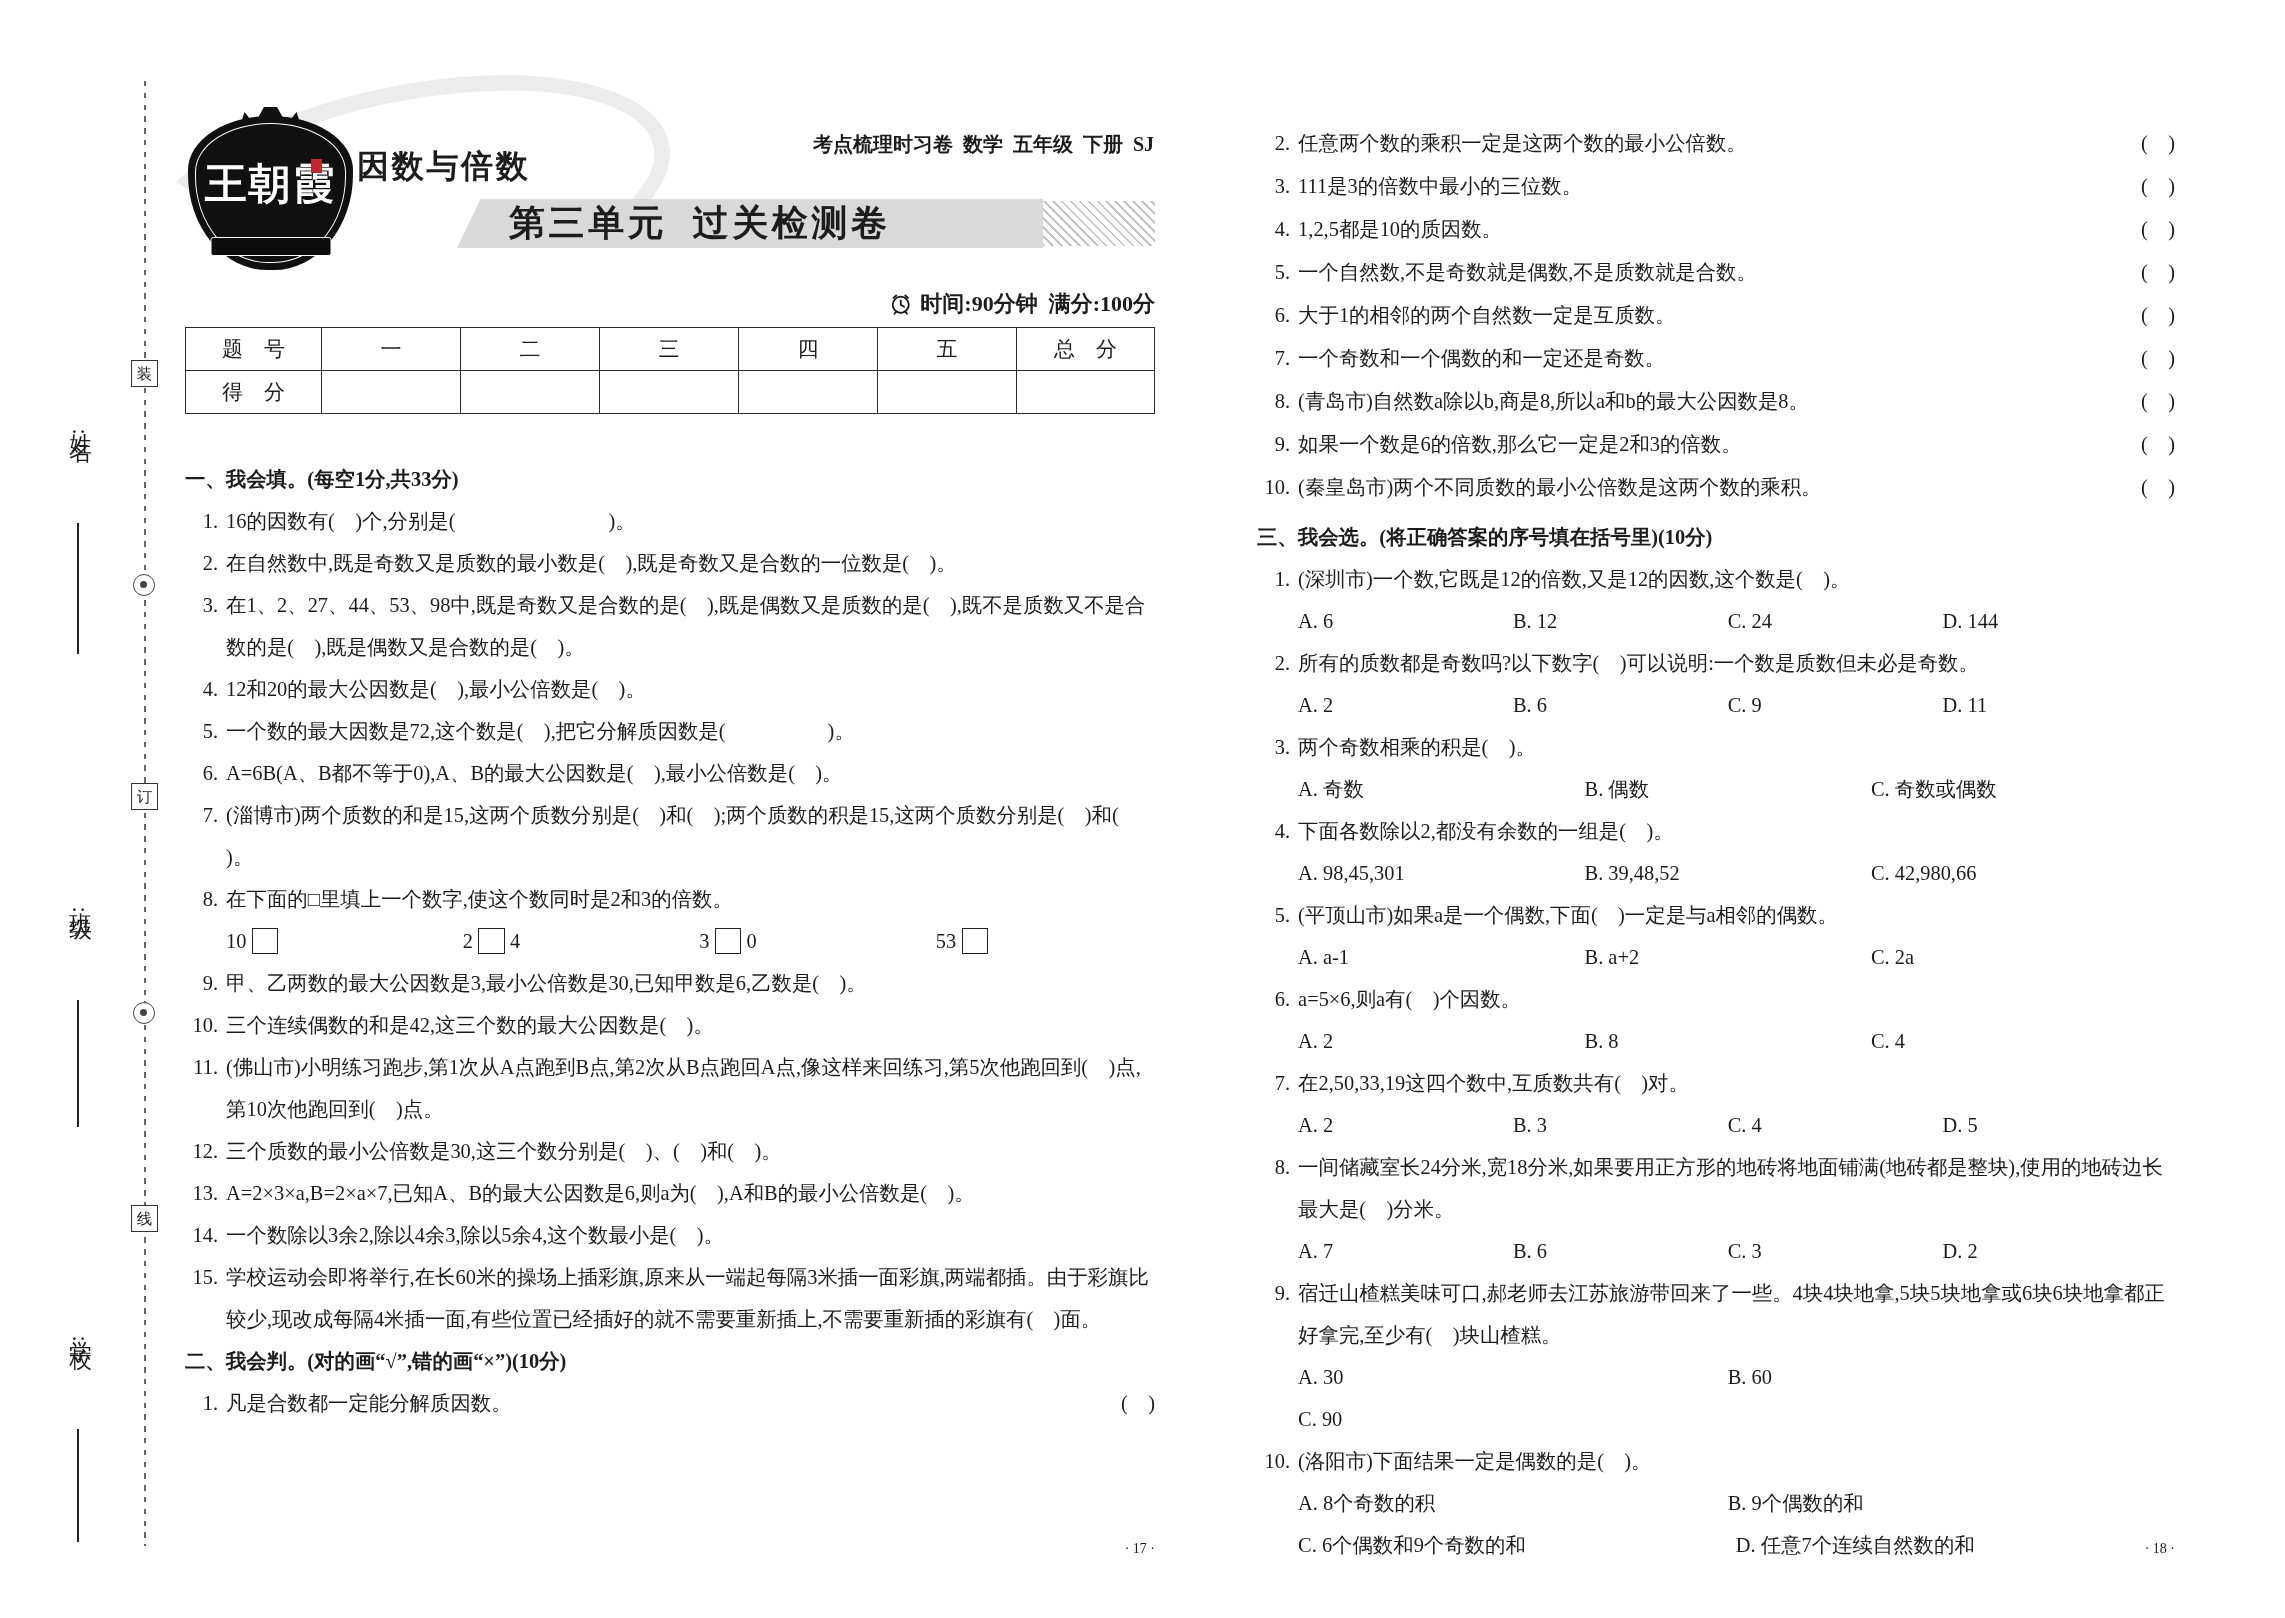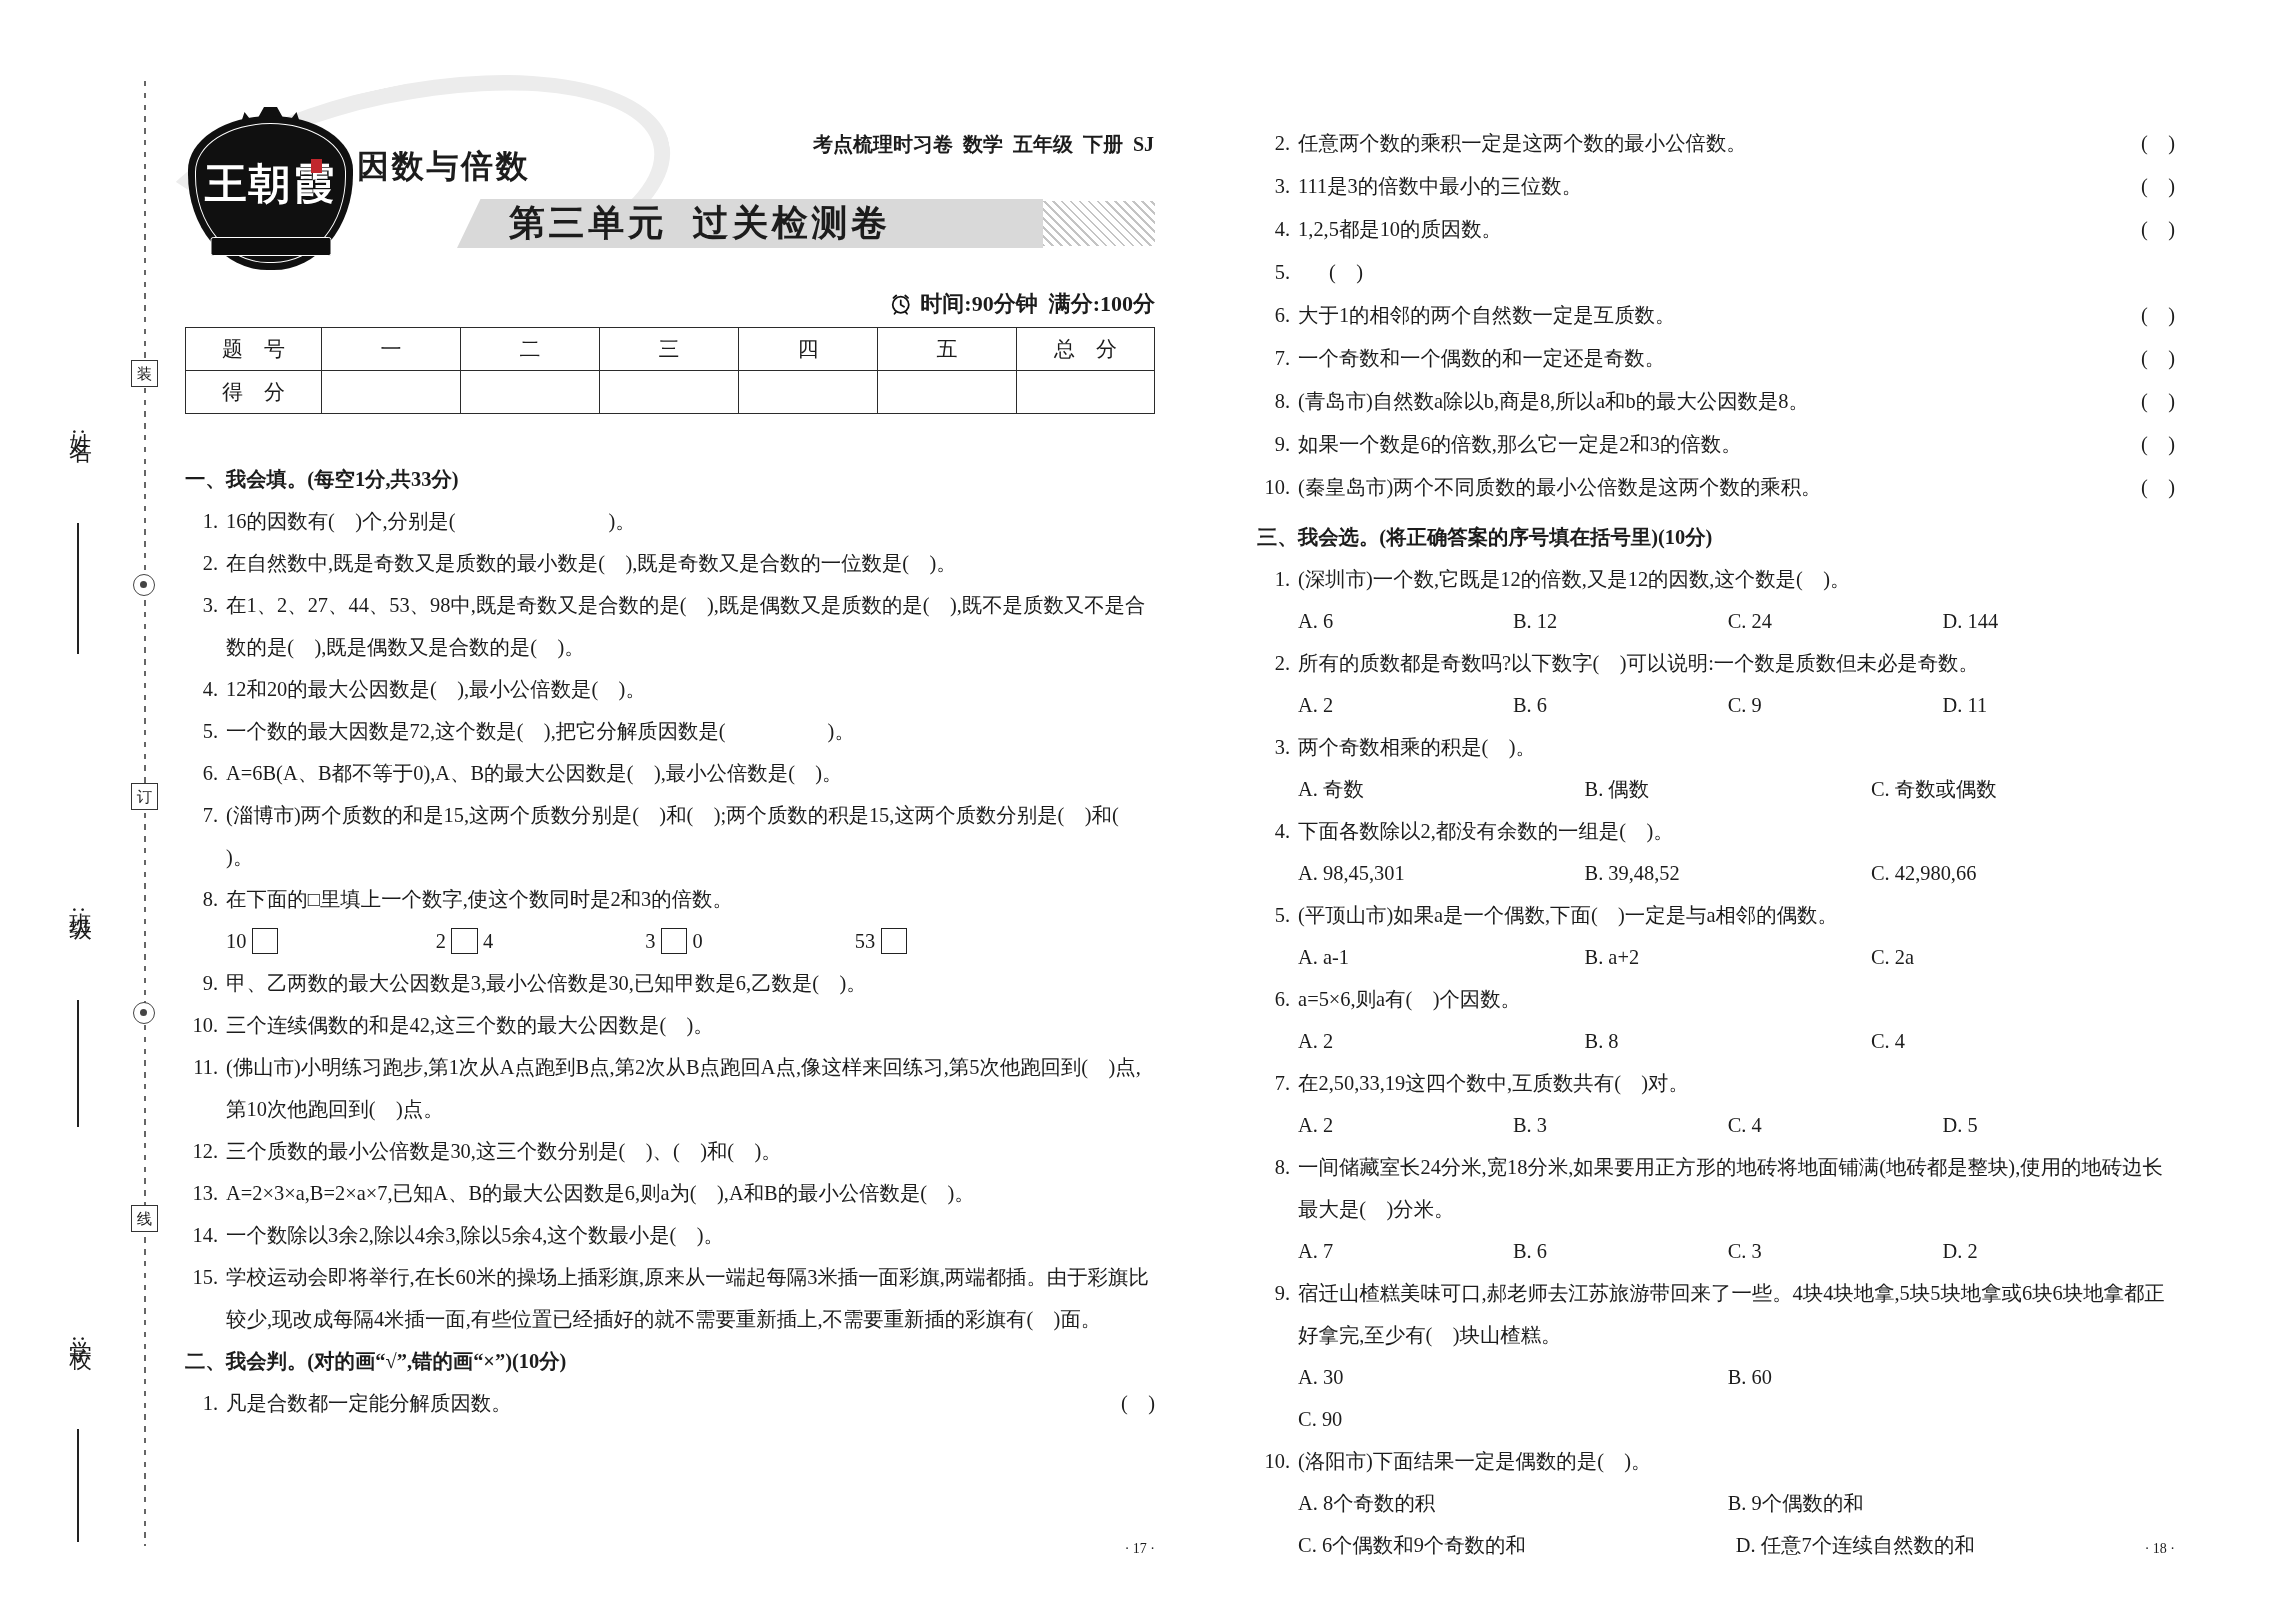--- a/index.html
+++ b/index.html
@@ -48,21 +48,21 @@
   .right-content{position:absolute; left:1257px; top:122px; width:918px; font-size:20.4px; line-height:43px; z-index:5;}
   .choice-block{line-height:42px; margin-top:7.2px;}
   .sec-heading{font-weight:bold; white-space:pre-wrap;}
   .q{display:flex; align-items:flex-start;}
   .q-num{flex:none; width:33px; text-align:right; padding-right:8.1px;}
   .q-text{flex:1; white-space:pre-wrap;}
   .jrow .bracket{flex:none; width:65px; text-align:right; white-space:pre;}
   .stem{white-space:pre-wrap;}
   .opts{display:grid; width:98%;}
   .opt{white-space:pre-wrap;}
-  .box-row{display:flex; align-items:center;}
+  .box-row{display:flex; align-items:center;gap:27px;}
   .box-group{margin-right:152px; display:inline-flex; align-items:center;}
   .blank-box{display:inline-block; width:24.4px; height:24.4px; border:1.8px solid #222; margin:0 5.4px; background:#fff;}
   .pnum{position:absolute; top:1541px; font-size:14px; text-align:right; z-index:5;}
   .pnum-left{left:185px; width:970px;}
   .pnum-right{left:1257px; width:918px;}
   .clock-icon{flex:none;}
 </style>
 </head>
 <body>
 
@@ -230,20 +230,21 @@
           <div class="q-text">111是3的倍数中最小的三位数。</div>
           <span class="bracket">(    )</span>
         </div>
         <div class="q jrow">
           <span class="q-num">4.</span>
           <div class="q-text">1,2,5都是10的质因数。</div>
           <span class="bracket">(    )</span>
         </div>
         <div class="q jrow">
           <span class="q-num">5.</span>
+          <div class="q-text">一个自然数,不是奇数就是偶数,不是质数就是合数。</div>
           <span class="bracket">(    )</span>
         </div>
         <div class="q jrow">
           <span class="q-num">6.</span>
           <div class="q-text">大于1的相邻的两个自然数一定是互质数。</div>
           <span class="bracket">(    )</span>
         </div>
         <div class="q jrow">
           <span class="q-num">7.</span>
           <div class="q-text">一个奇数和一个偶数的和一定还是奇数。</div>

